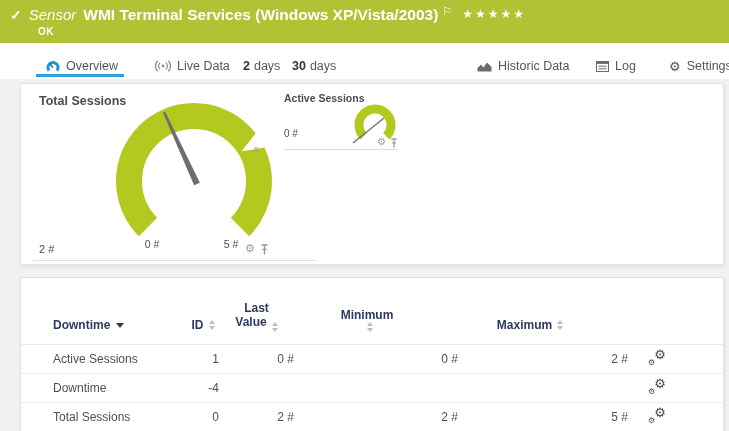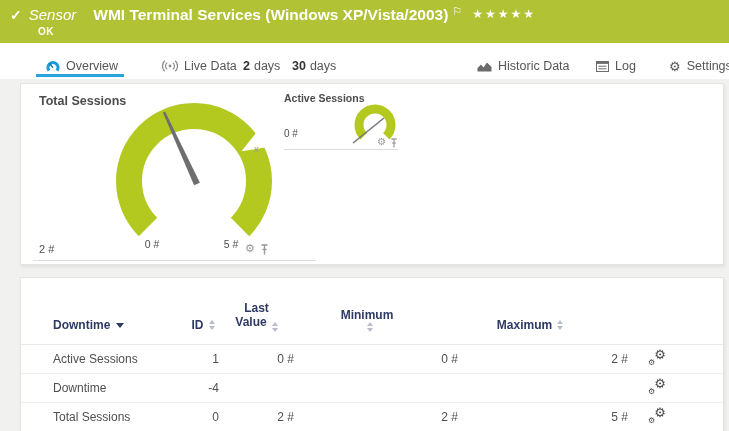--- a/index.html
+++ b/index.html
@@ -3,21 +3,21 @@
 <meta charset="utf-8">
 <style>
   html,body{margin:0;padding:0;}
   body{font-family:"Liberation Sans",sans-serif;}
   .screen{position:relative;width:729px;height:431px;background:#f1f1ef;overflow:hidden;}
 
   
   .hdr{position:absolute;left:0;top:0;width:729px;height:43px;background:#b1c234;color:#fff;}
   .hdr-row{position:absolute;left:10px;top:6px;display:flex;align-items:baseline;white-space:nowrap;}
   .hdr-check{font-size:14px;font-weight:bold;margin-right:7px;}
-  .hdr-kind{font-style:italic;font-size:15px;margin-right:17px;}
+  .hdr-kind{font-style:italic;font-size:15px;margin-right:7px;}
   .hdr-title{font-size:15.5px;font-weight:bold;}
   .hdr-flag{font-size:11px;position:relative;top:-5px;margin-left:4px;}
   .hdr-stars{font-size:12px;letter-spacing:2px;margin-left:10px;position:relative;top:-2px;}
   .hdr-status{position:absolute;left:38px;top:26px;font-size:10px;font-weight:bold;letter-spacing:.5px;}
 
   
   .tabstrip{position:absolute;left:0;top:43px;width:729px;height:36px;background:#ffffff;}
   .tab{position:absolute;top:14px;height:18px;display:flex;align-items:center;gap:6px;
        font-size:12.5px;color:#565656;cursor:pointer;white-space:nowrap;}
   .tab .num{font-weight:bold;color:#333;margin-right:-2px;}
@@ -78,21 +78,21 @@
   <div class="tabstrip">
     <div class="tab" style="left:46px;">
       <svg width="14" height="13" viewBox="0 0 14 13">
         <path d="M3 10.6 A5 5 0 1 1 11 10.6" fill="none" stroke="#1d9bd7" stroke-width="3.2"></path>
         <line x1="7" y1="7.6" x2="3.6" y2="3.4" stroke="#0d6ea6" stroke-width="1.5"></line>
       </svg>
       <span>Overview</span>
     </div>
     <div class="tab-underline"></div>
 
-    <div class="tab" style="left:162px;">
+    <div class="tab" style="left:155px;">
       <svg width="16" height="12" viewBox="0 0 16 12">
         <g stroke="#8a8a8a" fill="none" stroke-width="1.2">
           <path d="M5.2 2.6 a4.3 4.3 0 0 0 0 6.8"></path>
           <path d="M10.8 2.6 a4.3 4.3 0 0 1 0 6.8"></path>
           <path d="M2.8 0.8 a7 7 0 0 0 0 10.4"></path>
           <path d="M13.2 0.8 a7 7 0 0 1 0 10.4"></path>
         </g>
         <circle cx="8" cy="6" r="1.4" fill="#8a8a8a"></circle>
       </svg>
       <span>Live Data</span>

